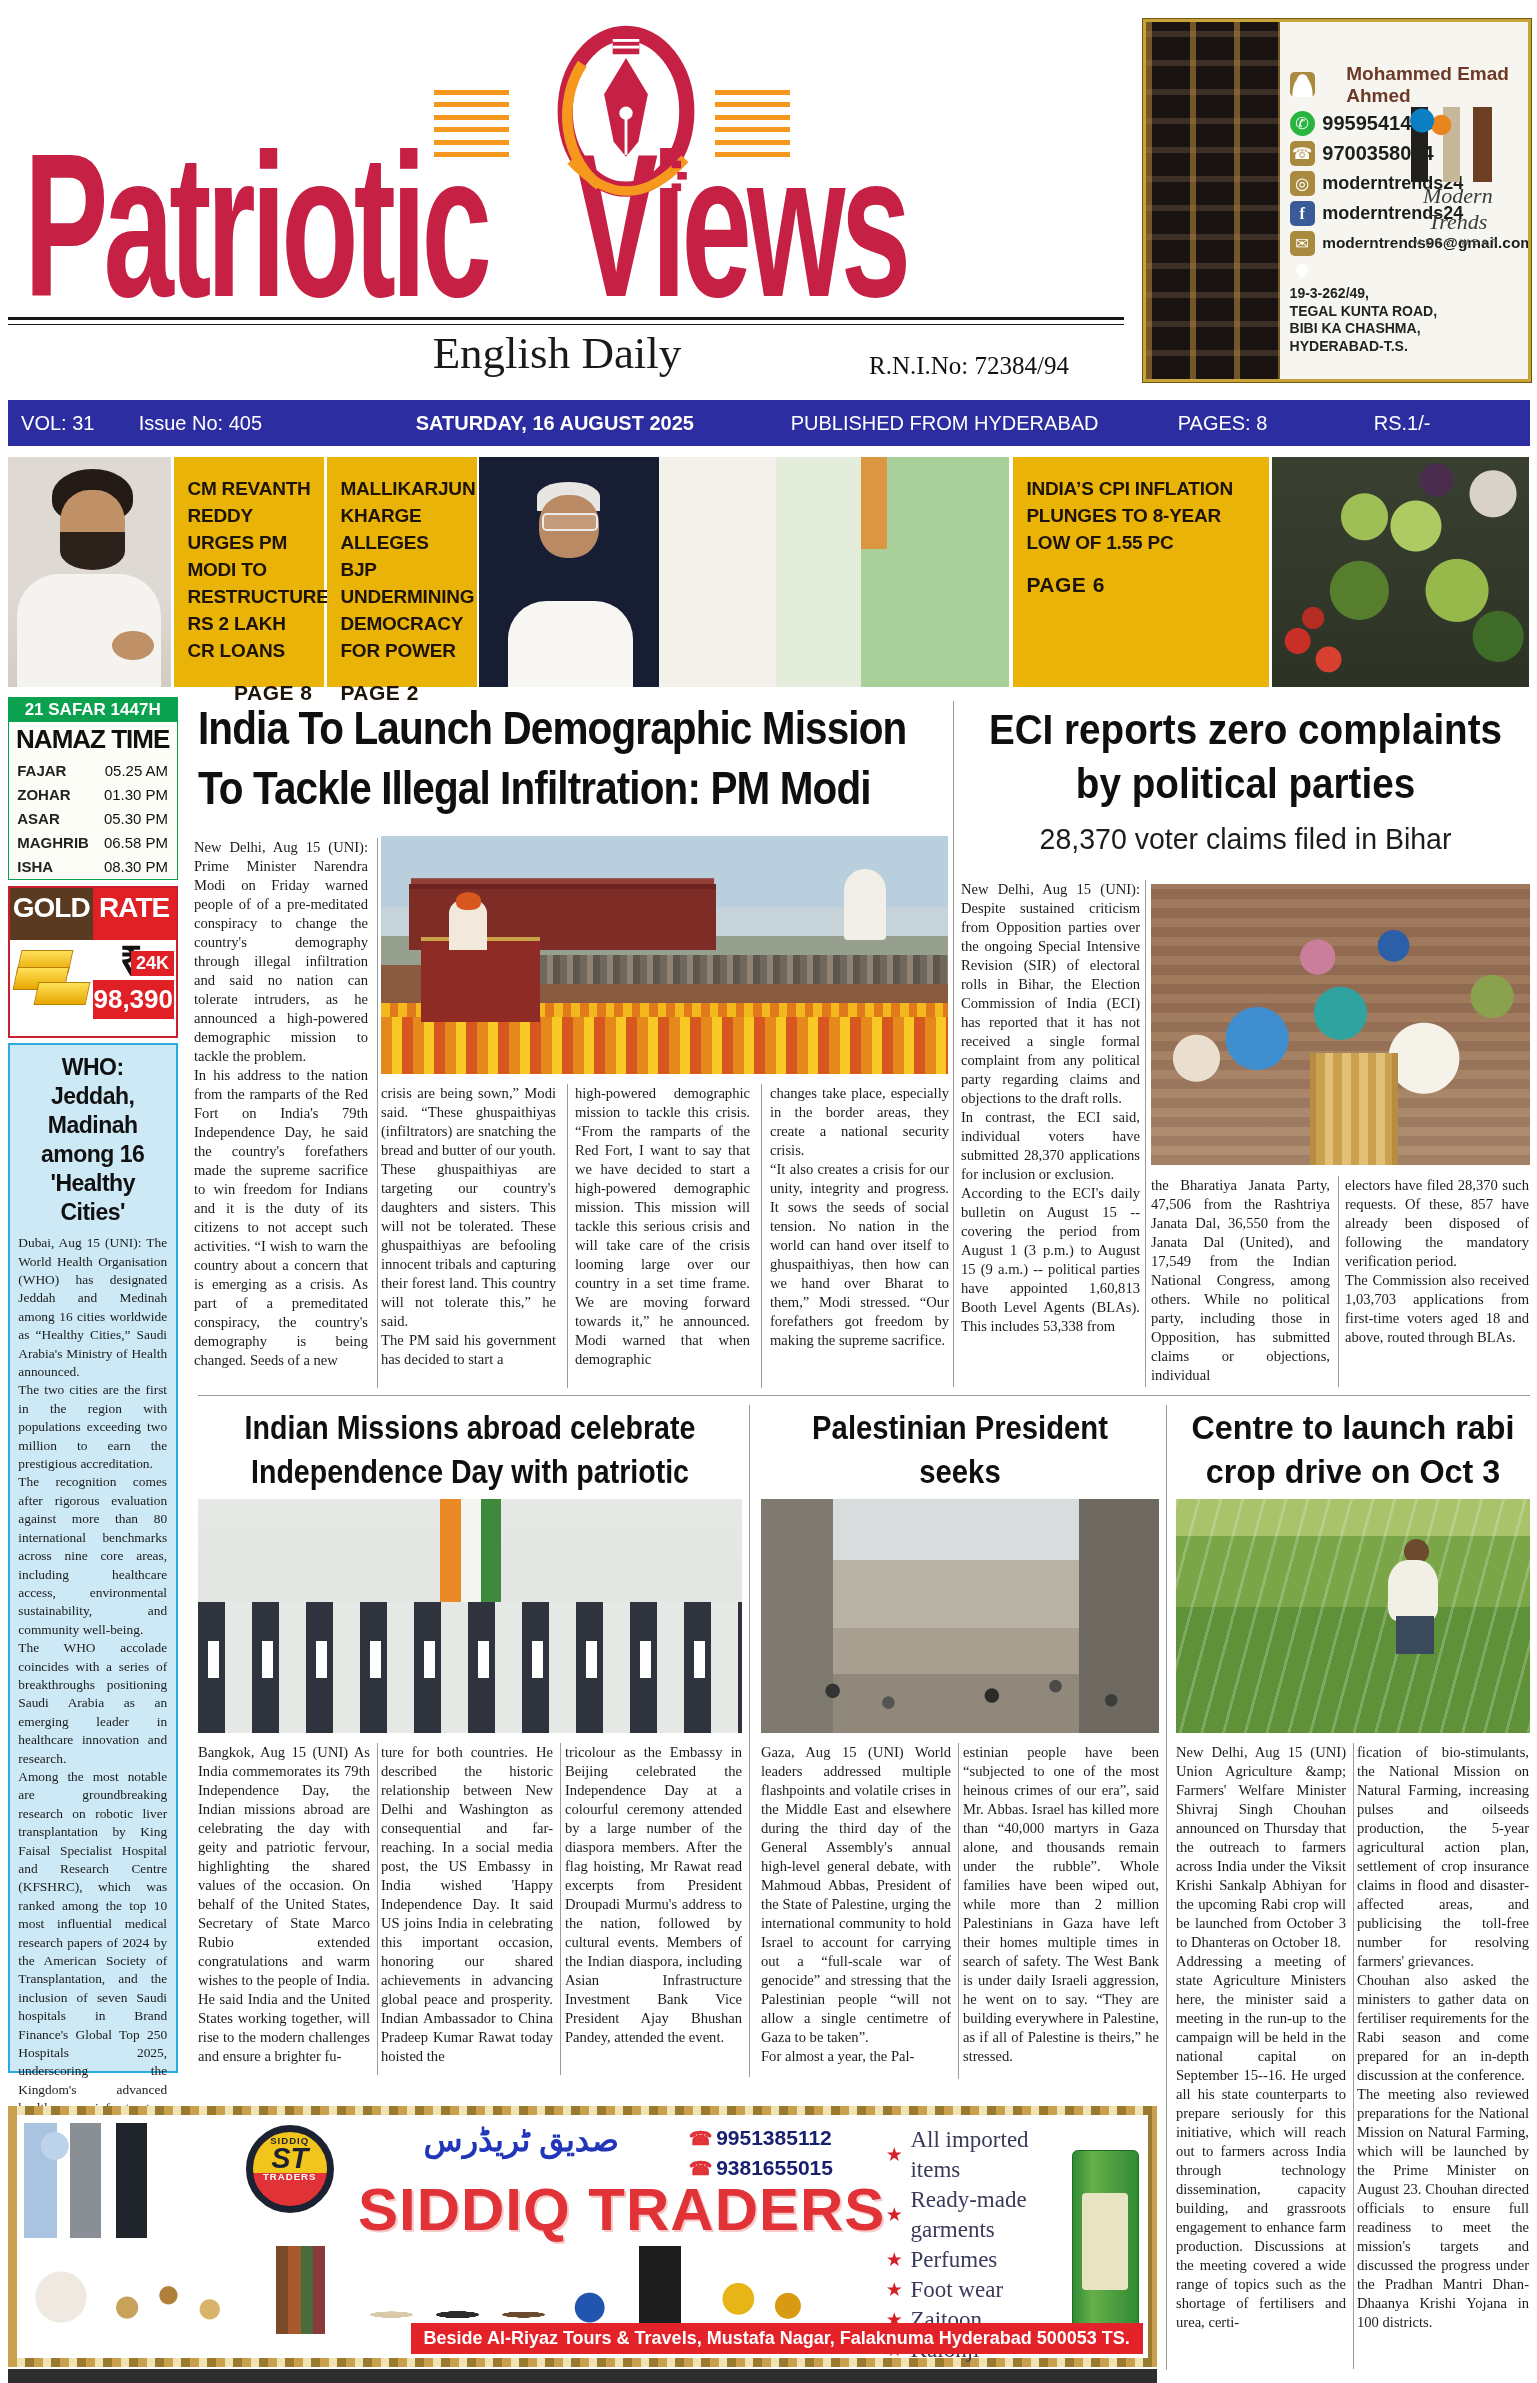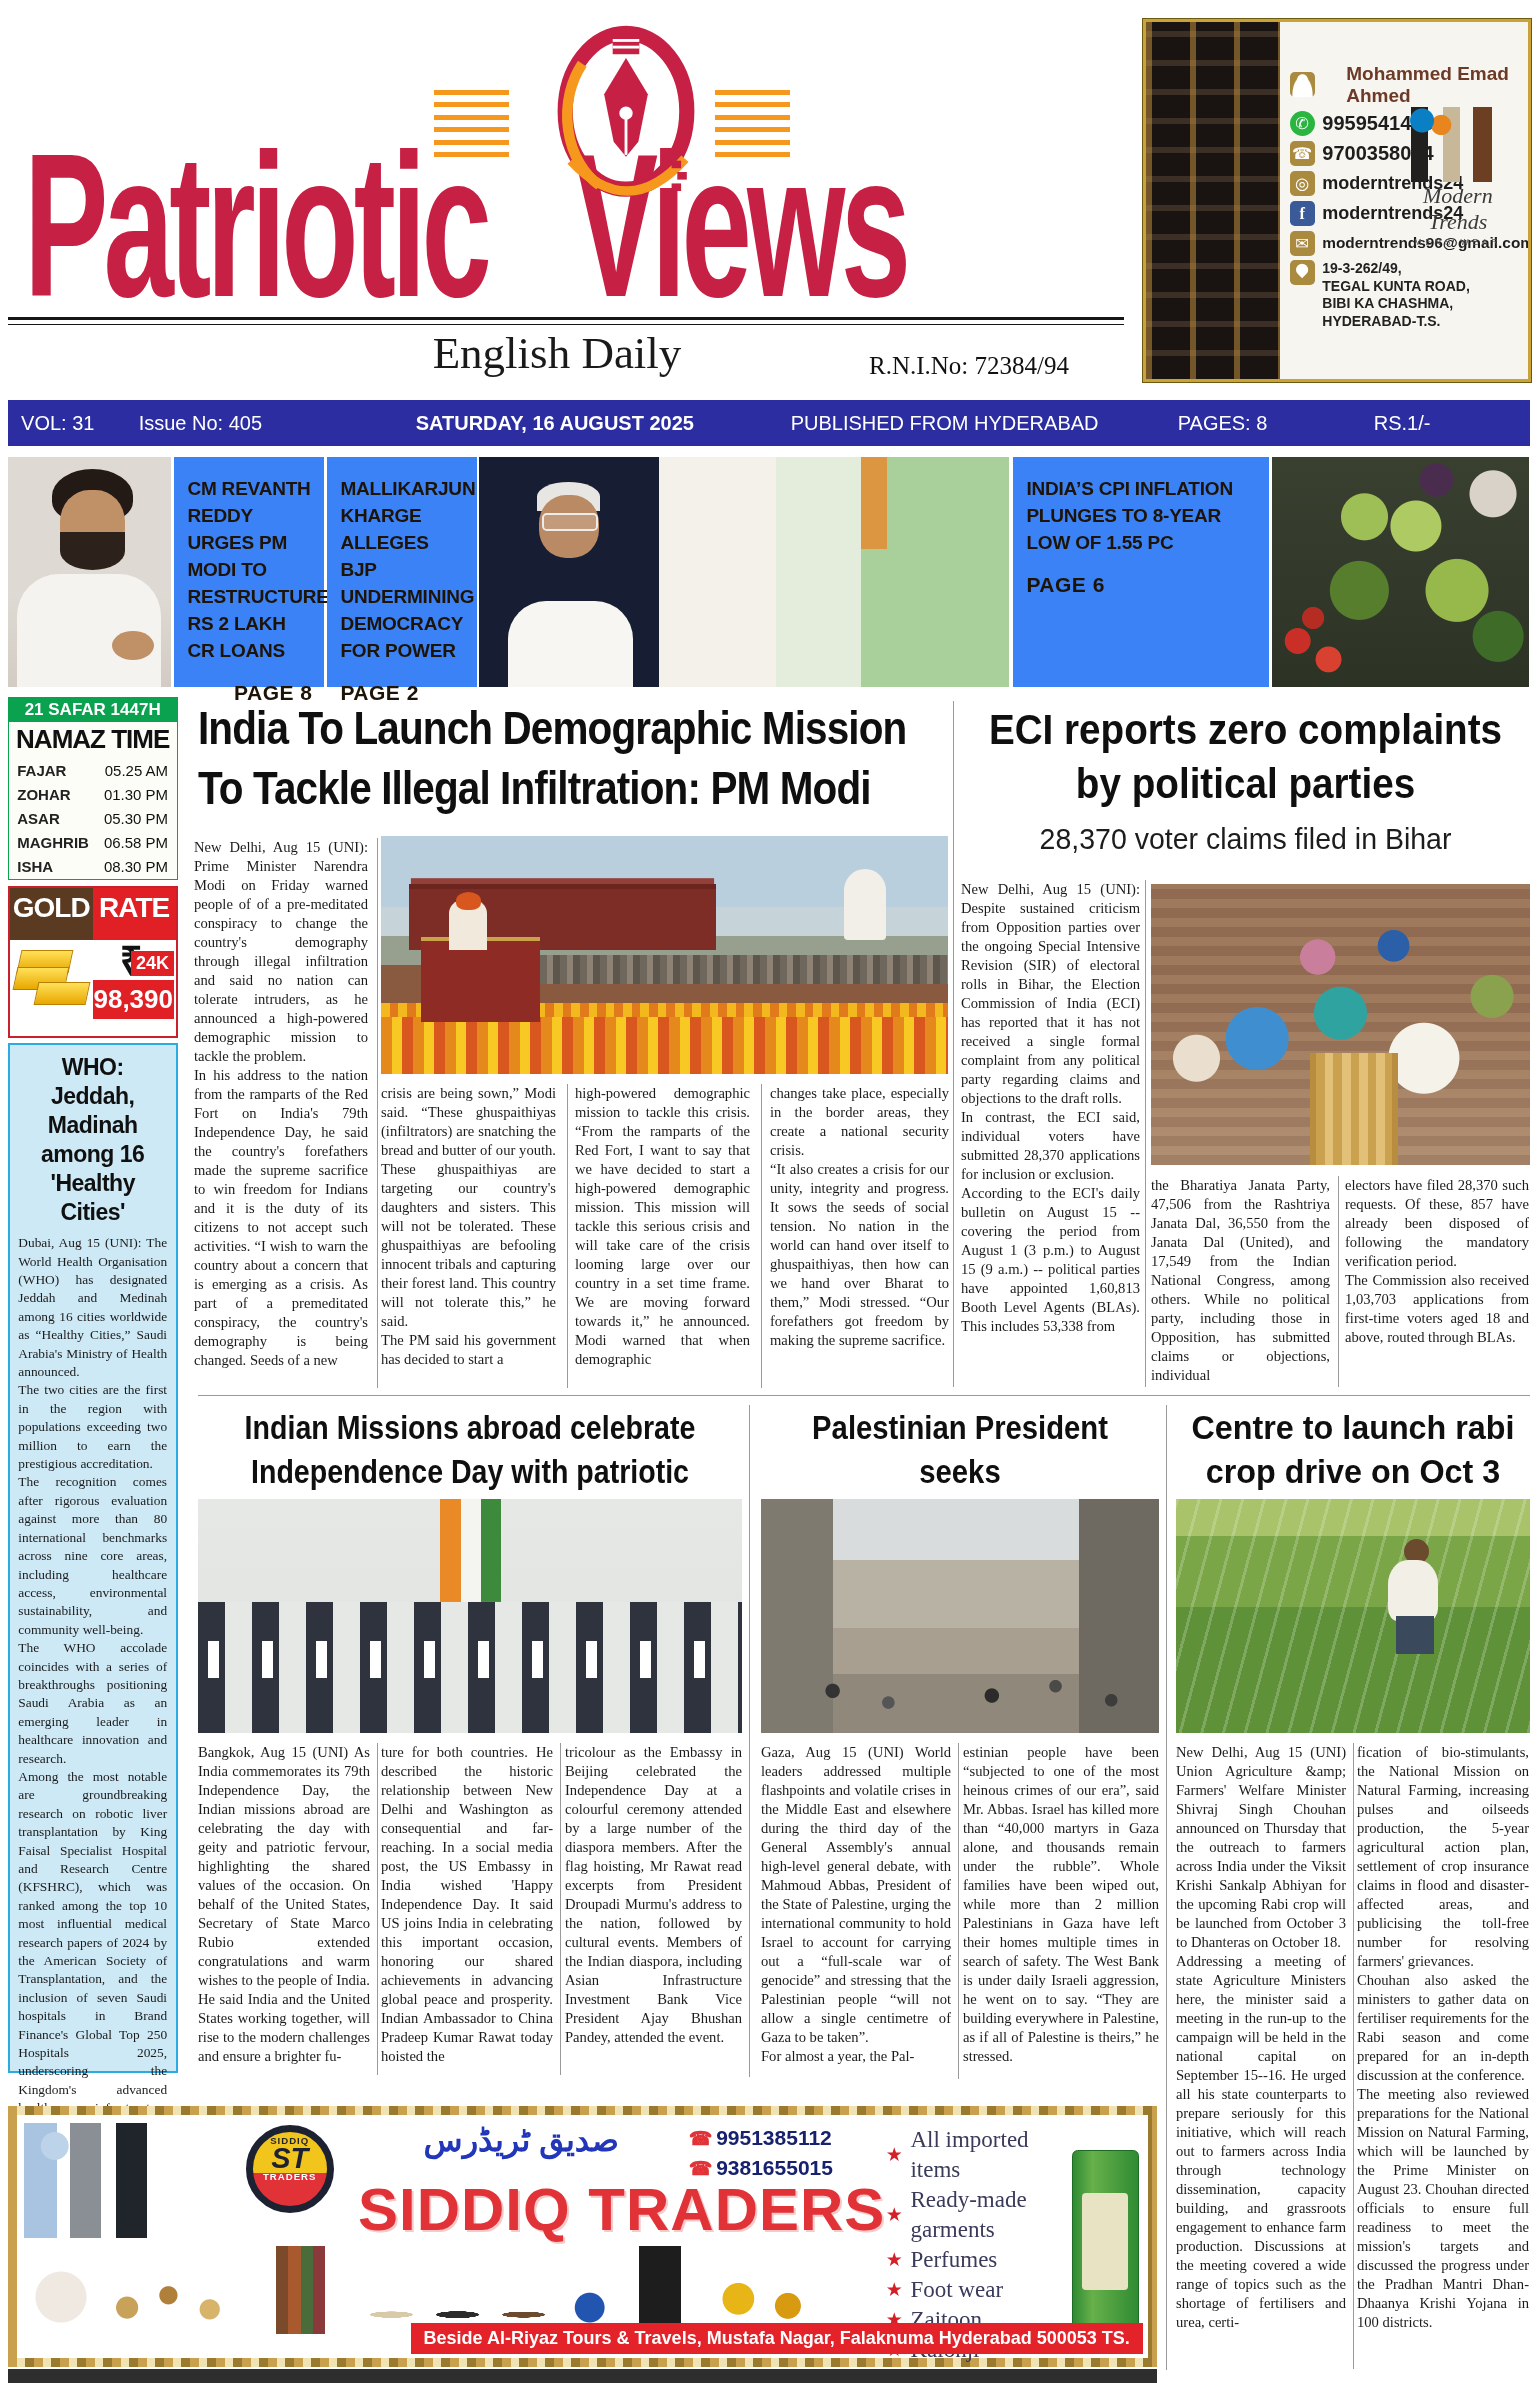--- a/index.html
+++ b/index.html
@@ -47,21 +47,21 @@
     background:radial-gradient(circle at 18% 18%,#0b7fc4 0 11.5px,transparent 12.5px),
                radial-gradient(circle at 36% 24%,#e8851f 0 9.6px,transparent 10.6px),
                linear-gradient(90deg,transparent 0 8%,#22201e 8% 24%,transparent 24% 38%,#c8b89a 38% 54%,transparent 54% 66%,#6d3f22 66% 84%,transparent 84%);}
 
   
   .infobar{left:7.7px;top:400px;width:1522px;height:46px;background:#2b2da1;color:#fff;}
   .infobar span{position:absolute;line-height:46px;font-size:20px;}
   .ib-date{font-size:26px;font-weight:bold;}
 
   
-  .tease-box{background:#3b82f6;color:#1d1407;padding:19px 11.5px 11.5px 13.4px;box-sizing:border-box;
+  .tease-box{background:#eab308;color:#1d1407;padding:19px 11.5px 11.5px 13.4px;box-sizing:border-box;
     font-weight:bold;font-size:19px;line-height:1.42;letter-spacing:-0.2px;}
   .tease-page{font-size:21px;font-weight:bold;margin-top:13.4px;letter-spacing:0.5px;}
   .ph{overflow:hidden;}
 
   .rev-photo{background:linear-gradient(180deg,#ded9d2 0 60%,#d2ccc4);}
   .rev-hair{position:absolute;left:44px;top:11.5px;width:81px;height:54px;border-radius:50% 50% 40% 40%;background:#231a16;}
   .rev-face{position:absolute;left:52px;top:33px;width:65px;height:71px;border-radius:45%;background:#c09066;}
   .rev-beard{position:absolute;left:52px;top:75px;width:65px;height:38px;border-radius:0 0 50% 50%;background:#2c211b;}
   .rev-shirt{position:absolute;left:9.6px;bottom:0;width:144px;height:113px;border-radius:42px 42px 0 0;background:#f4f3f0;}
   .rev-hand{position:absolute;left:104px;bottom:27px;width:42px;height:29px;border-radius:50%;background:#c09066;}
@@ -264,21 +264,21 @@
         <span class="mt-txt">moderntrends24</span>
       </div>
       <div class="mt-row">
         <span class="mt-ic fb">f</span>
         <span class="mt-txt">moderntrends24</span>
       </div>
       <div class="mt-row">
         <span class="mt-ic">✉</span>
         <span class="mt-mail">moderntrends96@gmail.com</span>
       </div>
-      <div class="mt-row" style="align-items:flex-start;">
+      <div class="mt-row" style="align-items:flex-start;flex-direction:column;">
         <span class="mt-ic mt-pin">
             <i></i>
           </span>
         <span class="mt-addr" style="white-space:pre-line;">19-3-262/49,
 TEGAL KUNTA ROAD,
 BIBI KA CHASHMA,
 HYDERABAD-T.S.</span>
       </div>
     </div>
     <div class="mt-fig"></div>

